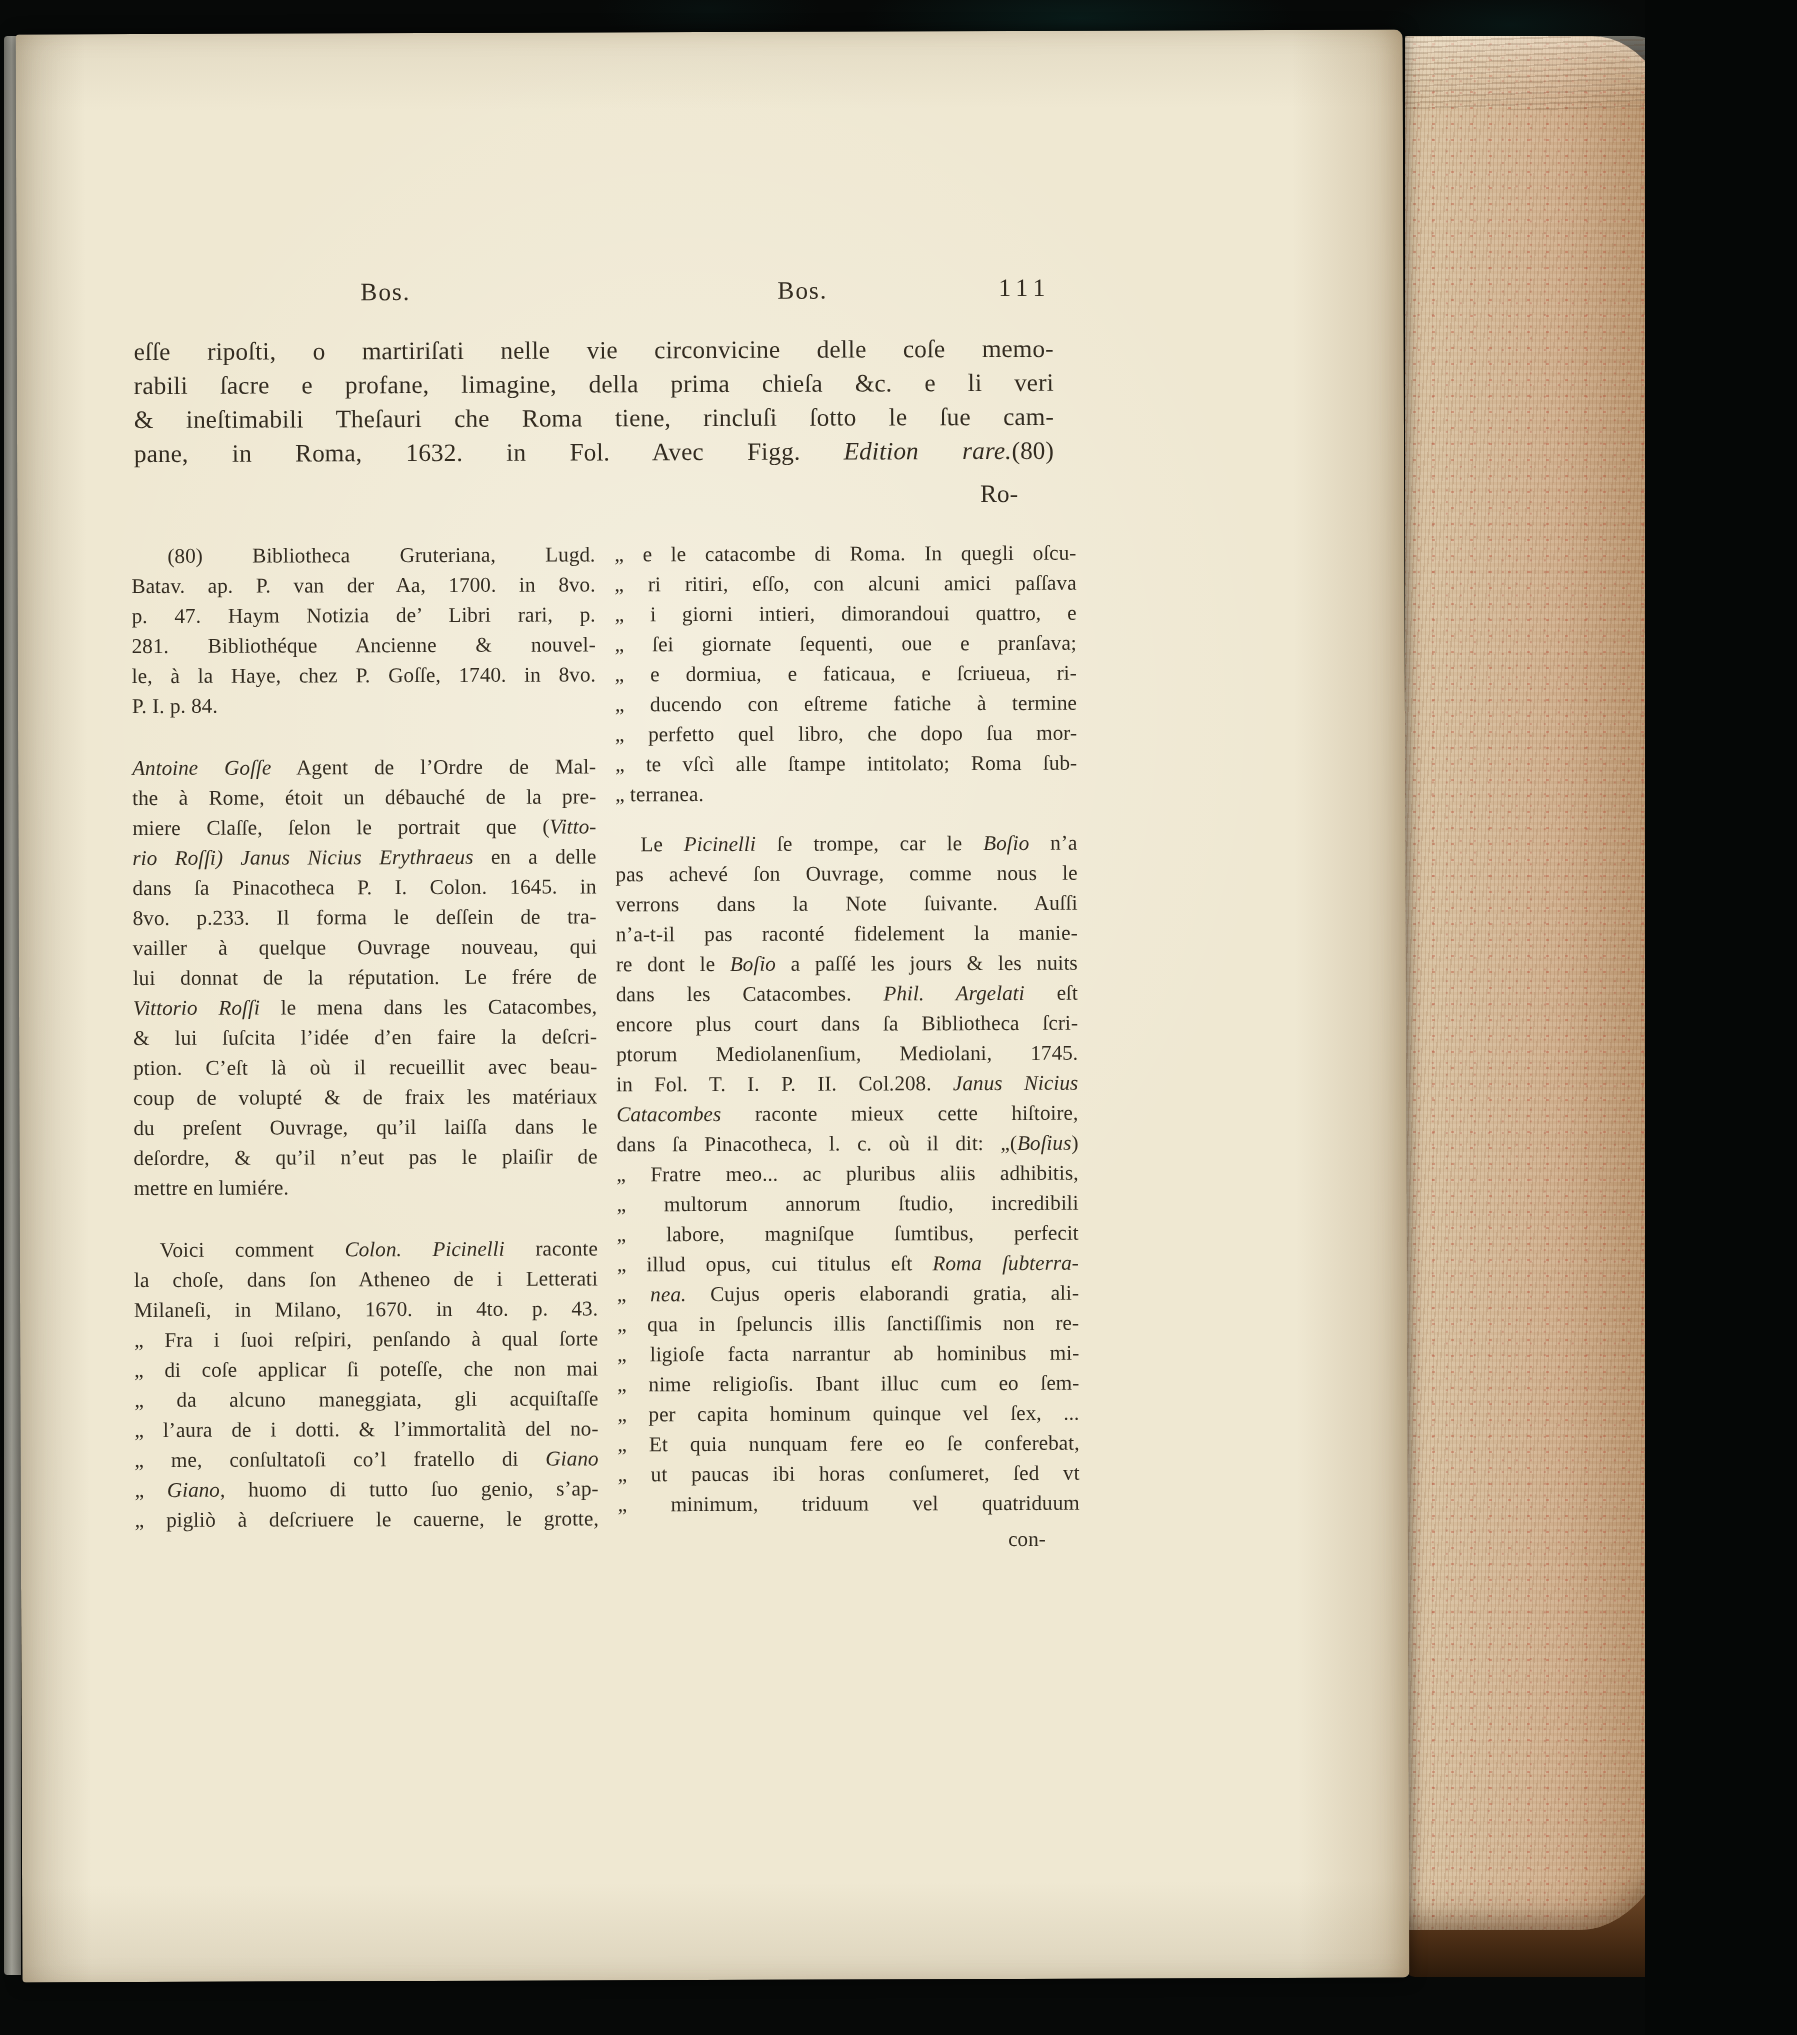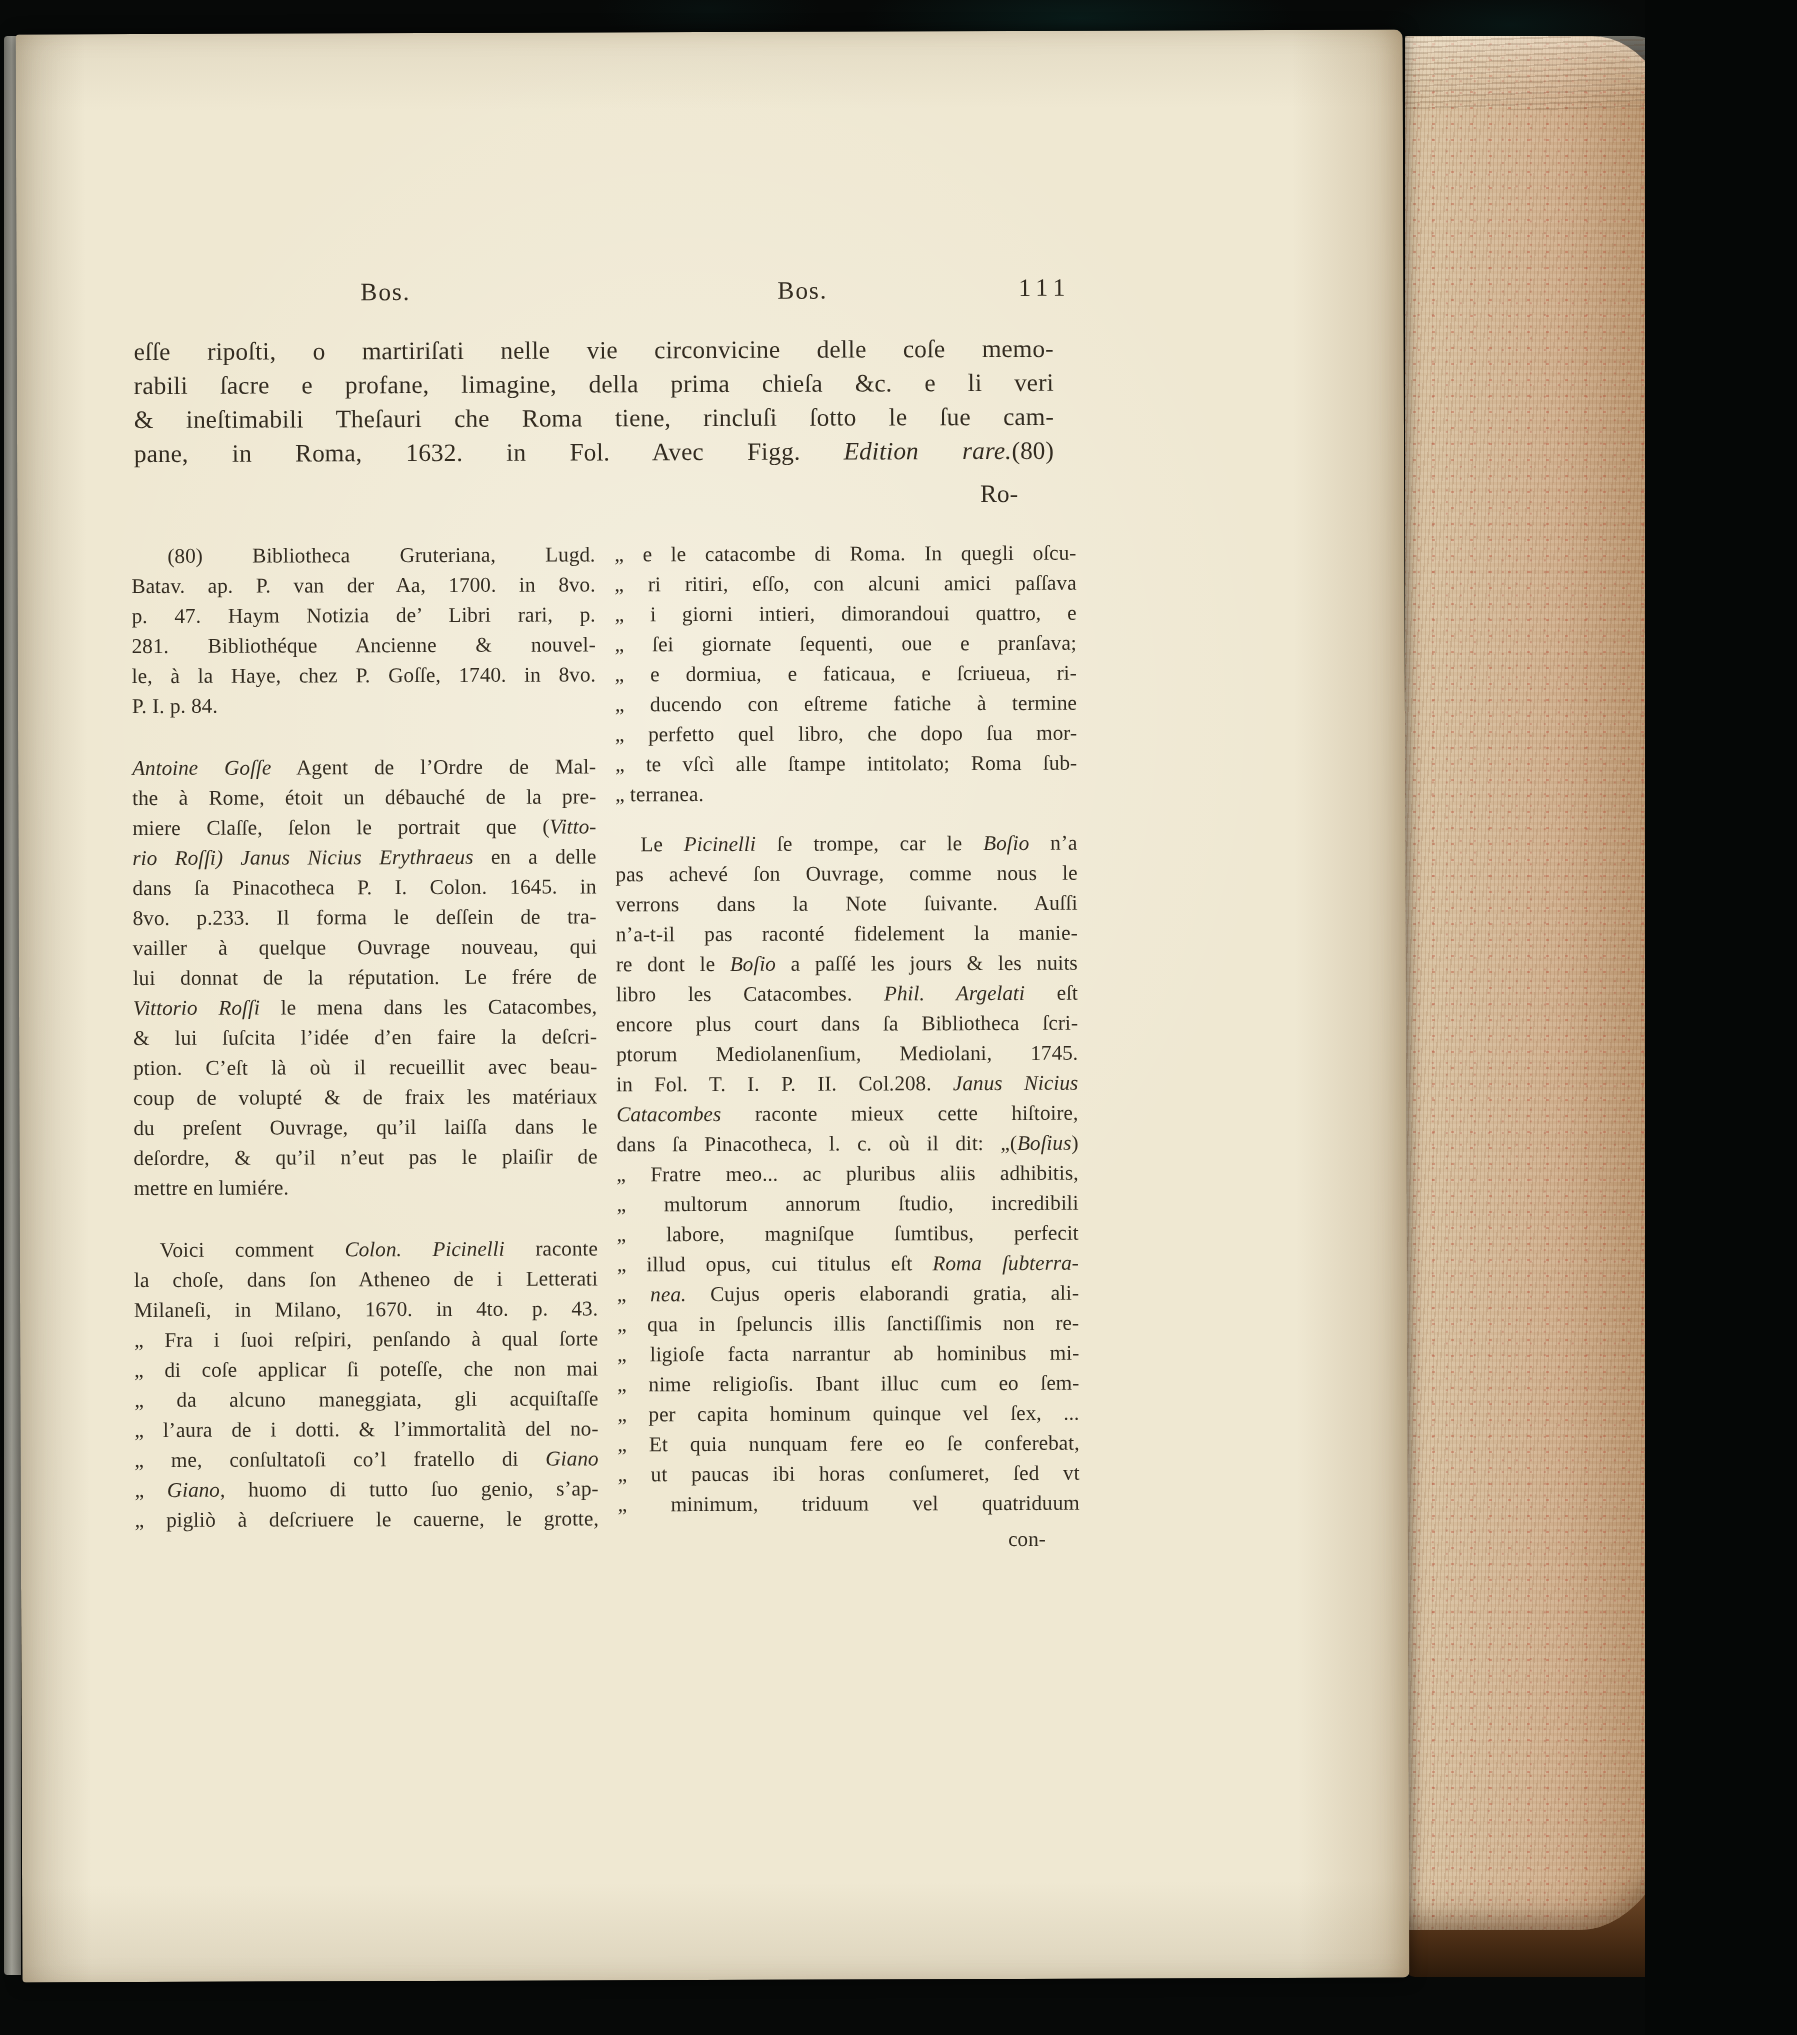--- a/index.html
+++ b/index.html
@@ -40,21 +40,21 @@
            radial-gradient(ellipse 863px 987px at 48% 35%, rgba(255,255,252,0.30), rgba(0,0,0,0) 70%),
            linear-gradient(90deg, rgba(110,90,60,0.22), rgba(0,0,0,0) 5%, rgba(0,0,0,0) 92%, rgba(140,110,70,0.28)),
            linear-gradient(180deg, rgba(120,100,70,0.10), rgba(0,0,0,0) 4%, rgba(0,0,0,0) 95%, rgba(120,100,70,0.16)),
            #efe8d2;
          border-radius:3.7px 8.6px 6.2px 3.7px;
          box-shadow:inset -21px 0 28px -15px rgba(120,90,50,0.40), inset 17.3px 0 37px -17.3px rgba(100,80,50,0.35), 0 0 16px rgba(0,0,0,0.55);
          transform:rotate(-0.2deg);transform-origin:50% 50%;}
   .running-head{position:absolute;font-size:25px;letter-spacing:1.2px;}
   .head-left{left:344px;top:245px;}
   .head-center{left:761px;top:245px;}
-  .page-number{position:absolute;left:982px;top:243px;font-size:25px;letter-spacing:5.5px;margin-left:20px;}
+  .page-number{position:absolute;left:982px;top:243px;font-size:25px;letter-spacing:5.5px;}
   .intro{position:absolute;left:117px;top:301px;width:920px;font-size:25px;line-height:34px;letter-spacing:0.2px;}
   .intro .catchword{margin-top:8.6px;text-align:right;padding-right:36px;}
   .col{position:absolute;font-size:21px;line-height:30px;letter-spacing:0.1px;}
   .col-left{left:114px;top:507px;width:464px;}
   .col-right{left:597px;top:507px;width:462px;}
   .line{text-align:justify;text-align-last:justify;}
   .line.last{text-align:left;text-align-last:left;}
   .it{font-style:italic;}
   .bd{font-weight:normal;}
   .col .catchword{margin-top:5.5px;text-align:right;padding-right:34px;}
@@ -137,21 +137,21 @@
             <div class="line"><span>„ perfetto quel libro, che dopo ſua mor-</span></div>
             <div class="line"><span>„ te vſcì alle ſtampe intitolato; Roma ſub-</span></div>
             <div class="line last"><span>„ terranea.</span></div>
           </div>
           <div class="para" style="margin-top: 20px;">
             <div class="line" style="text-indent: 25px;"><span>Le </span><span class="it">Picinelli</span><span> ſe trompe, car le </span><span class="it">Boſio</span><span> n’a</span></div>
             <div class="line"><span>pas achevé ſon Ouvrage, comme nous le</span></div>
             <div class="line"><span>verrons dans la Note ſuivante. Auſſi</span></div>
             <div class="line"><span>n’a-t-il pas raconté fidelement la manie-</span></div>
             <div class="line"><span>re dont le </span><span class="it">Boſio</span><span> a paſſé les jours &amp; les nuits</span></div>
-            <div class="line"><span>libro les Catacombes. </span><span class="it">Phil. Argelati</span><span> eſt</span></div>
+            <div class="line"><span>dans les Catacombes. </span><span class="it">Phil. Argelati</span><span> eſt</span></div>
             <div class="line"><span>encore plus court dans ſa Bibliotheca ſcri-</span></div>
             <div class="line"><span>ptorum Mediolanenſium, Mediolani, 1745.</span></div>
             <div class="line"><span>in Fol. T. I. P. II. Col.208. </span><span class="it">Janus Nicius</span></div>
             <div class="line"><span class="it">Catacombes</span><span> raconte mieux cette hiſtoire,</span></div>
             <div class="line"><span>dans ſa Pinacotheca, l. c. où il dit: „(</span><span class="it">Boſius</span><span>)</span></div>
             <div class="line"><span>„ Fratre meo... ac pluribus aliis adhibitis,</span></div>
             <div class="line"><span>„ multorum annorum ſtudio, incredibili</span></div>
             <div class="line"><span>„ labore, magniſque ſumtibus, perfecit</span></div>
             <div class="line"><span>„ illud opus, cui titulus eſt </span><span class="it">Roma ſubterra-</span></div>
             <div class="line"><span>„ </span><span class="it">nea.</span><span> Cujus operis elaborandi gratia, ali-</span></div>

